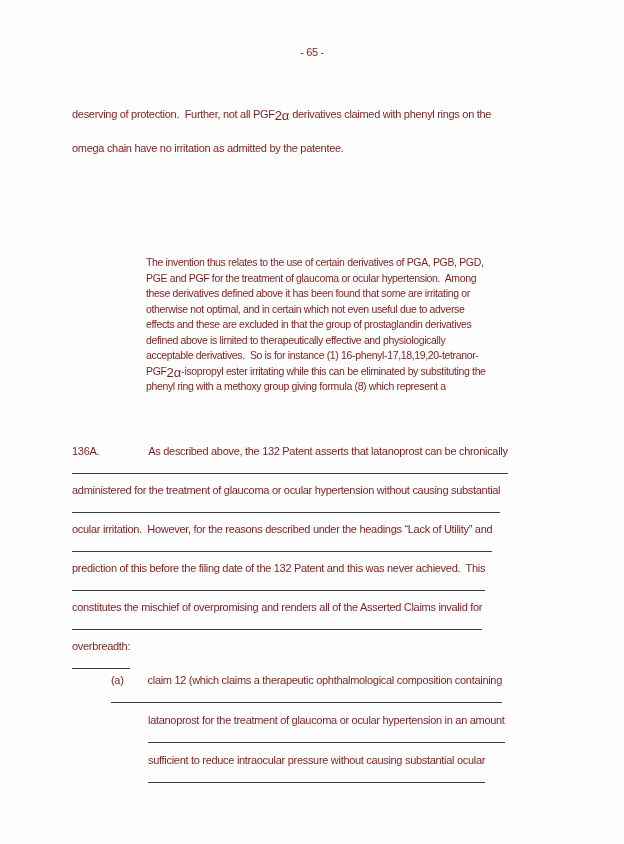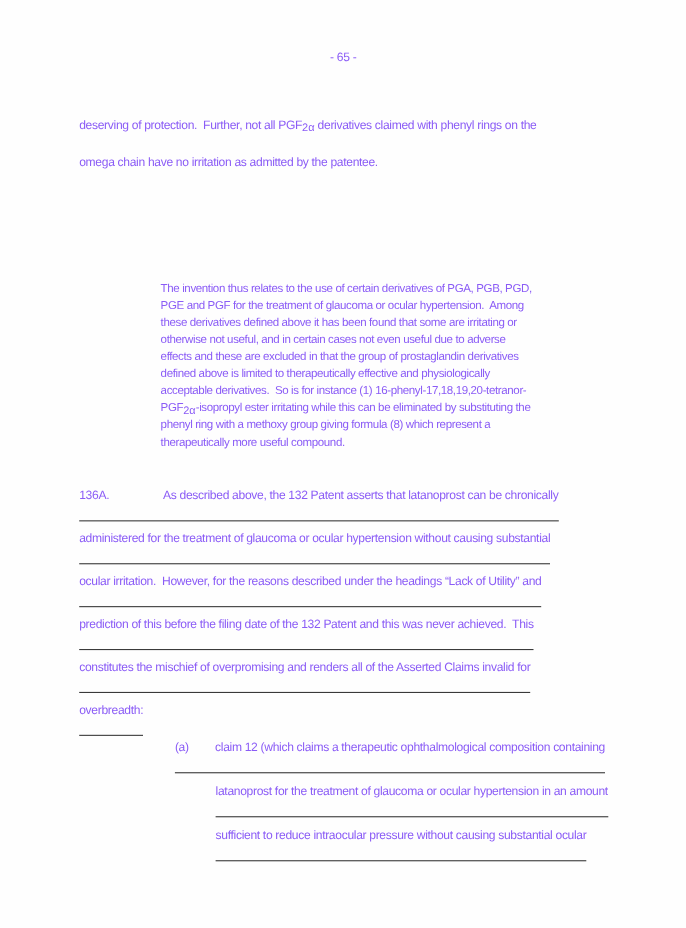--- a/index.html
+++ b/index.html
@@ -2,21 +2,21 @@
 <html><head>
 <meta charset="utf-8">
 <style>
   html, body { margin: 0; padding: 0; background: #ffffff; }
   .page {
     position: relative;
     width: 624px;
     height: 844px;
     background: #fefefe;
     font-family: "Liberation Sans", sans-serif;
-    color: #8b5cf6;
+    color: #7f1d1d;
     overflow: hidden;
   }
   .line {
     white-space: pre;
     font-size: 11px;
     letter-spacing: -0.3px;
   }
   .pageno {
     position: absolute;
     top: 46px; left: 0; width: 100%;
@@ -25,65 +25,64 @@
     letter-spacing: -0.3px;
   }
   .p-intro { position: absolute; top: 97px;  left: 72px; }
   .p-intro .line { line-height: 34px; }
   .p-136  { position: absolute; top: 174px; left: 72px; }
   .p-136 .line { line-height: 34px; }
   .quote  { position: absolute; top: 255px; left: 146px; }
   .quote .line { font-size: 10.5px; letter-spacing: -0.35px; line-height: 15.5px; }
   .p-136a { position: absolute; top: 435px; left: 72px; }
   .p-136a .line { line-height: 33px; }
-  .item-a { position: absolute; top: 663px; left: 111px; margin-left: 48px; }
+  .item-a { position: absolute; top: 663px; left: 111px; }
   .item-a .line { line-height: 34px; }
   .item-a .cont { margin-left: 37px; }
 
   .ul {
     display: inline-block;
     border-bottom: 1.2px solid #3a3a3a;
     padding-bottom: 16px;
     line-height: normal;
     white-space: pre;
   }
   .gap-136  { display: inline-block; width: 56px; }
   .gap-136a { display: inline-block; width: 49px; }
   .gap-a    { display: inline-block; width: 24px; }
 
   .strike { text-decoration: line-through; }
   .ins { border-bottom: 1.2px solid #3a3a3a; }
-  sub { font-size: 10px; letter-spacing: 0; vertical-align: -2px; line-height: 0; }
+  sub { font-size: 13px; letter-spacing: 0; vertical-align: -2px; line-height: 0; }
 </style>
 </head>
 <body>
 
 <div class="page">
 
   <div class="pageno">- 65 -</div>
 
   <div class="p-intro">
     <div class="line"><span>deserving of protection.  Further, not all PGF</span><sub>2α</sub><span> derivatives claimed with phenyl rings on the</span></div>
     <div class="line">omega chain have no irritation as admitted by the patentee.</div>
   </div>
 
   <div class="p-136">
   </div>
 
   <div class="quote">
     <div class="line">The invention thus relates to the use of certain derivatives of PGA, PGB, PGD,</div>
     <div class="line">PGE and PGF for the treatment of glaucoma or ocular hypertension.  Among</div>
     <div class="line">these derivatives defined above it has been found that some are irritating or</div>
-    <div class="line">otherwise not useful, and in certain cases not even useful due to adverse</div>
+    <div class="line">otherwise not optimal, and in certain which not even useful due to adverse</div>
     <div class="line">effects and these are excluded in that the group of prostaglandin derivatives</div>
     <div class="line">defined above is limited to therapeutically effective and physiologically</div>
     <div class="line">acceptable derivatives.  So is for instance (1) 16-phenyl-17,18,19,20-tetranor-</div>
     <div class="line"><span>PGF</span><sub>2α</sub><span>-isopropyl ester irritating while this can be eliminated by substituting the</span></div>
     <div class="line">phenyl ring with a methoxy group giving formula (8) which represent a</div>
-    <div class="line">therapeutically more useful compound.</div>
   </div>
 
   <div class="p-136a">
     <div class="line"><span class="ul"><span>136A.</span><span class="gap-136a"></span><span>As described above, the 132 Patent asserts that latanoprost can be chronically</span></span></div>
     <div class="line"><span class="ul">administered for the treatment of glaucoma or ocular hypertension without causing substantial</span></div>
     <div class="line"><span class="ul">ocular irritation.  However, for the reasons described under the headings “Lack of Utility” and</span></div>
     <div class="line"><span class="ul">prediction of this before the filing date of the 132 Patent and this was never achieved.  This</span></div>
     <div class="line"><span class="ul">constitutes the mischief of overpromising and renders all of the Asserted Claims invalid for</span></div>
     <div class="line"><span class="ul">overbreadth:</span></div>
   </div>

